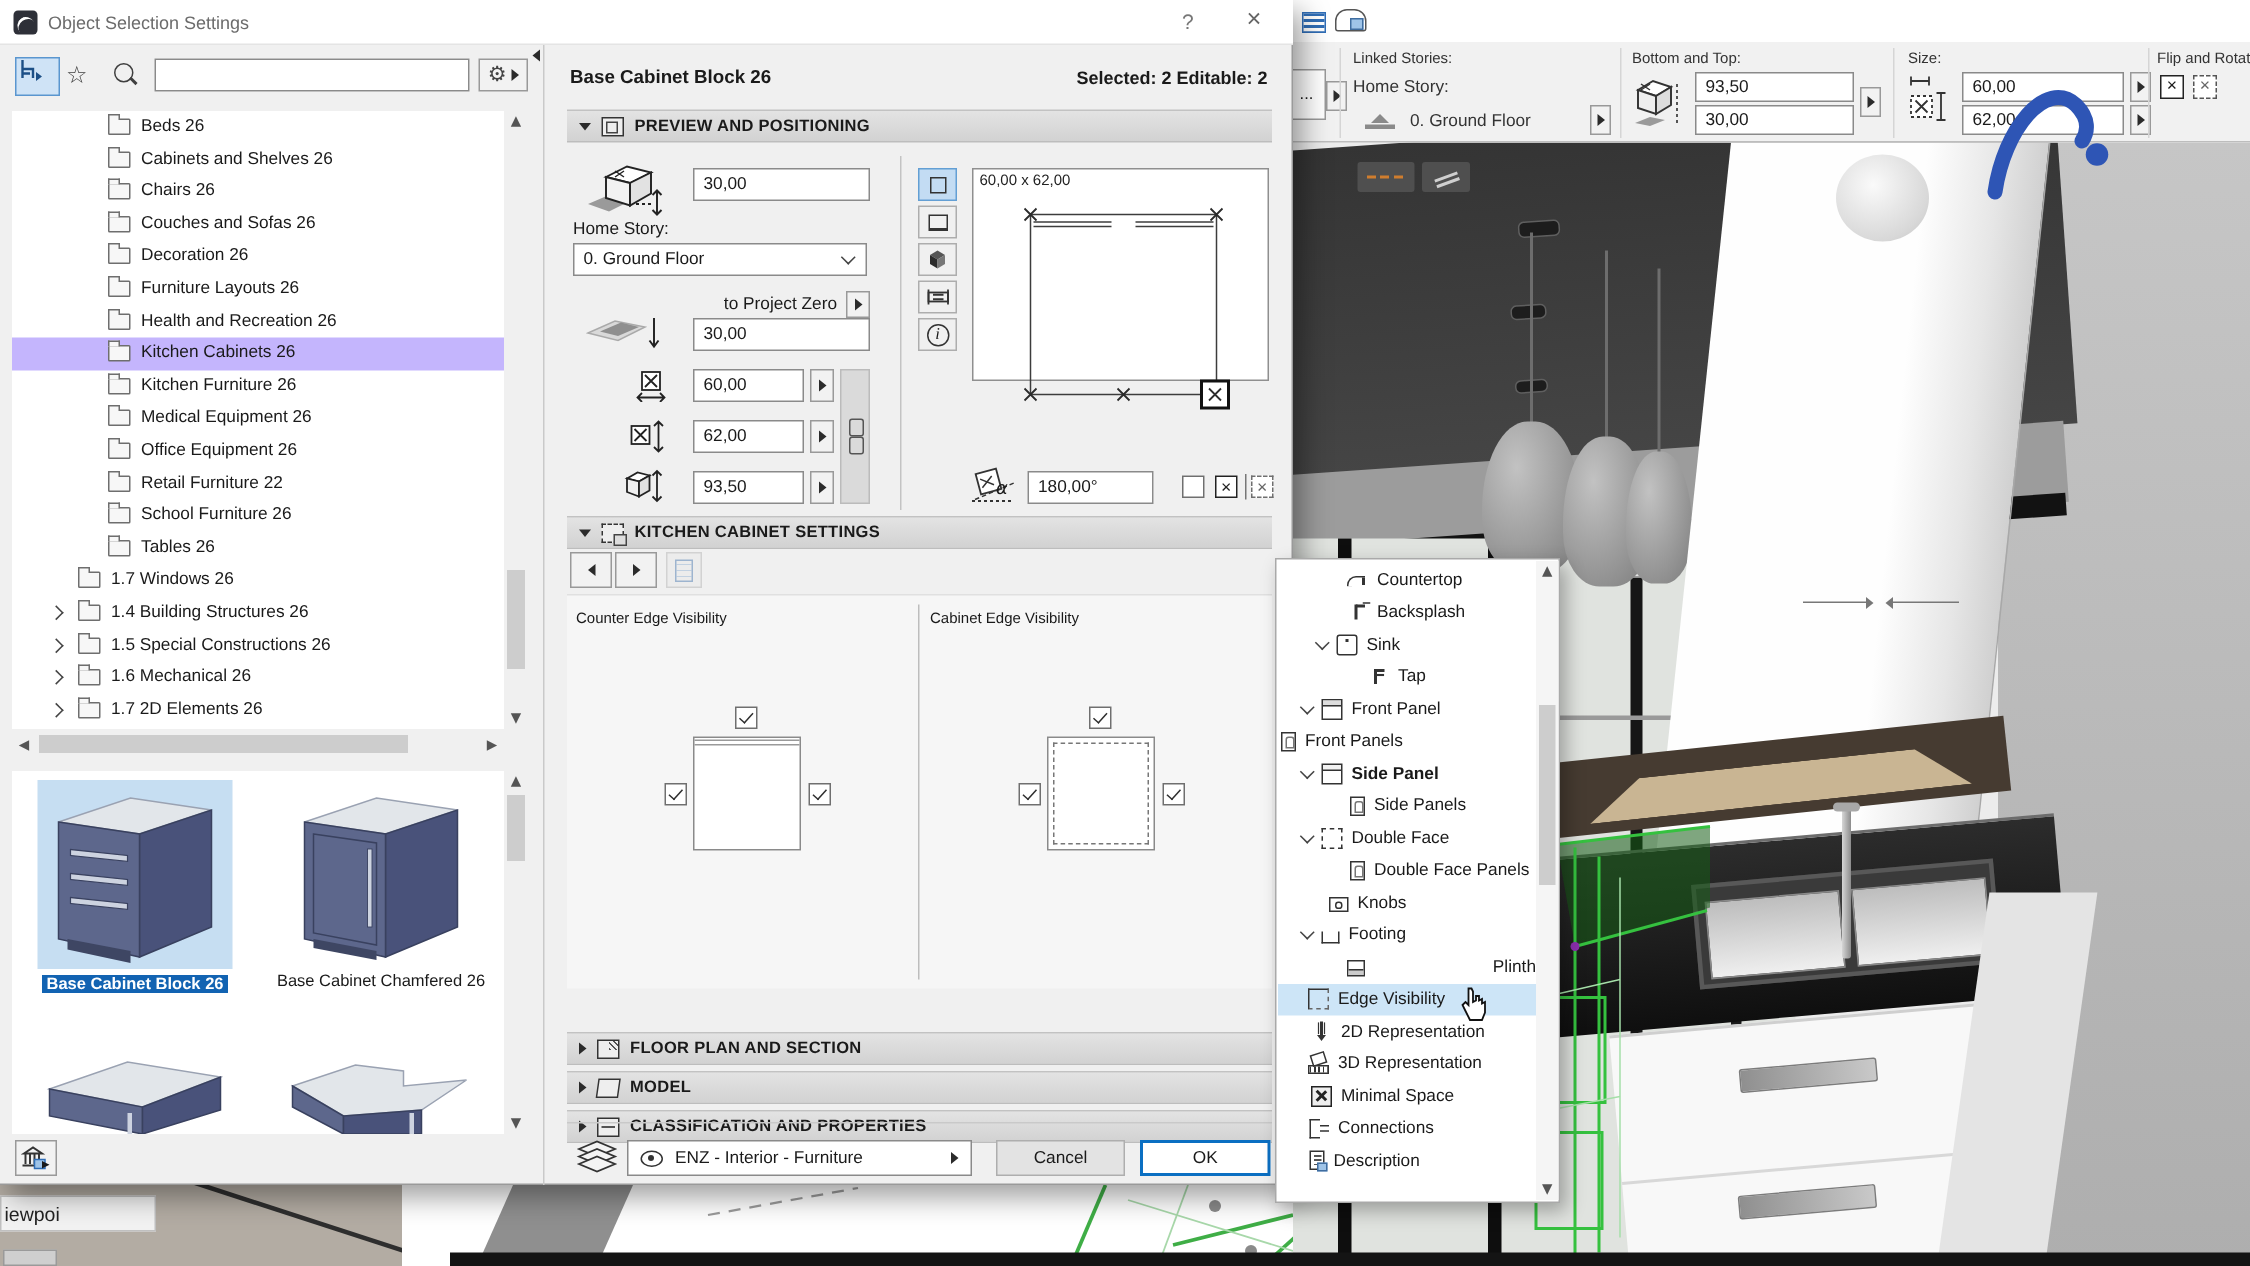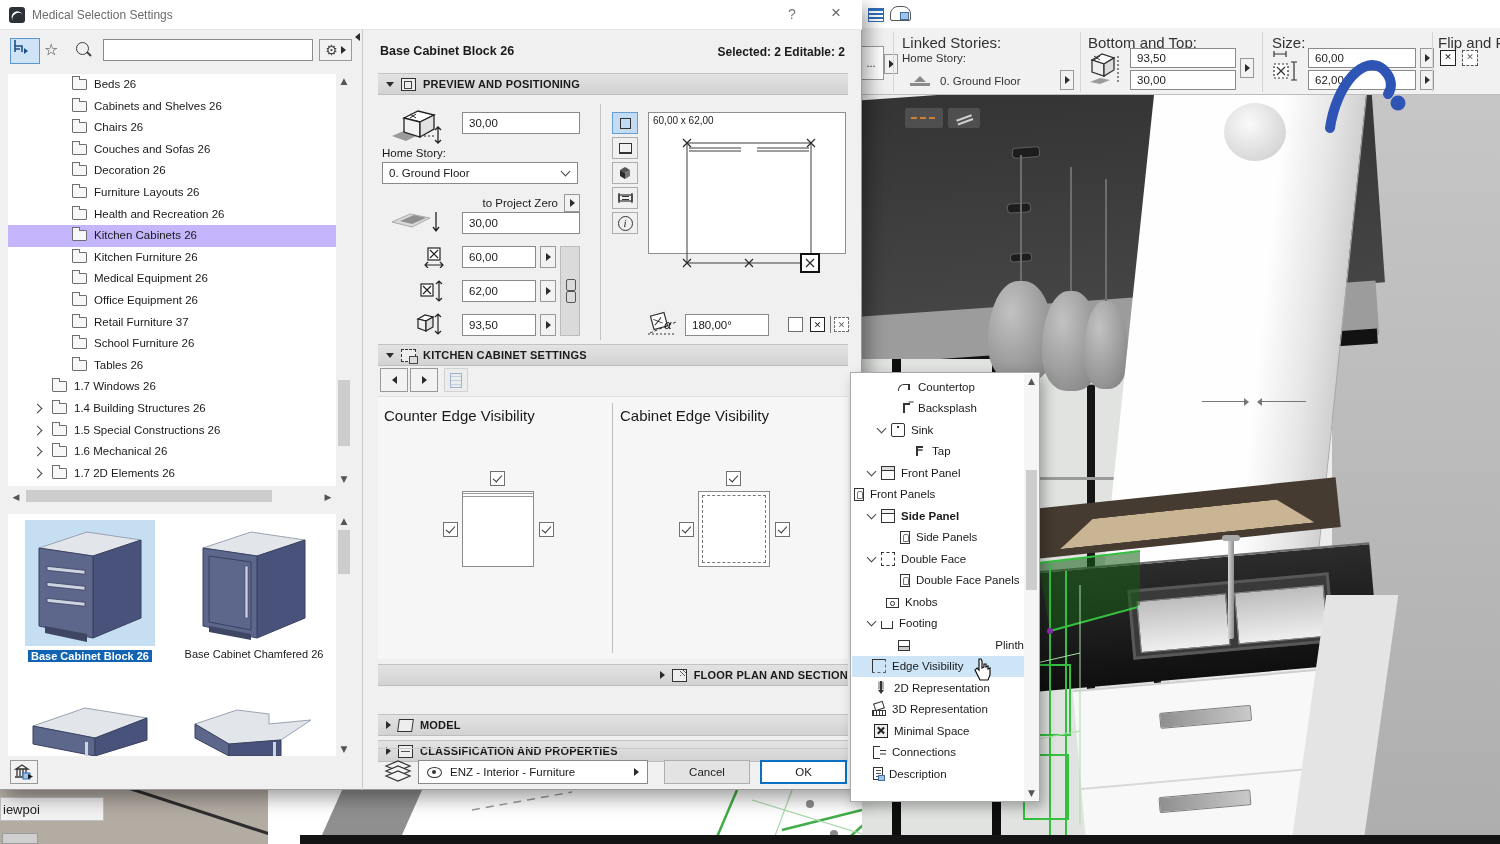--- a/index.html
+++ b/index.html
@@ -105,21 +105,21 @@
           background:repeating-linear-gradient(#9db8d6 2px 3px,transparent 3px 6px);}
   .dropdown{left:472px;top:368px;width:374px;height:24px;background:#c8e0f4;border:1.5px solid #4c82b6;box-sizing:border-box;
           display:flex;align-items:center;gap:9px;padding:0 8px;font-size:11.5px;font-weight:bold;}
   .ddcheck{width:14px;height:14px;background:#fff;border:1.2px solid #555;border-right:1.2px dashed #777;border-bottom:1.2px dashed #777;flex:none;}
   .dropdown .tri.r{margin-left:auto;}
   #edgepanels{left:378px;top:396px;width:470px;height:262px;background:#f6f6f6;border-top:1px solid #e0e0e0;}
   .epdiv{position:absolute;left:234px;top:6px;width:1px;height:250px;background:#bdbdbd;}
   .epanel{position:absolute;top:0;width:234px;height:262px;}
   .epanel:nth-child(2){left:0;}
   .epanel:nth-child(3){left:236px;}
-  .eptitle{position:absolute;left:6px;top:10px;font-size:15px;}
+  .eptitle{position:absolute;left:6px;top:10px;font-size:10px;}
   .esq{position:absolute;left:84px;top:94px;width:72px;height:76px;background:#fff;border:1px solid #8a8a8a;box-sizing:border-box;}
   .esq.solid::before{content:'';position:absolute;left:0;right:0;top:1px;height:2px;border-top:1px solid #9a9a9a;border-bottom:1px solid #9a9a9a;}
   .esq.dashed::after{content:'';position:absolute;left:3px;top:3px;right:3px;bottom:3px;border:1px dashed #777;}
   .cb-top{left:112px;top:74px;}
   .cb-left{left:65px;top:125px;}
   .cb-right{left:161px;top:125px;}
   #collapsedsections .secbar{cursor:default;}
   .footline{left:378px;top:748px;width:470px;height:1px;background:#c9c9c9;}
   .layerdrop{left:418px;top:760px;width:230px;height:24px;background:#fff;border:1px solid #8a8a8a;box-sizing:border-box;
           display:flex;align-items:center;gap:8px;padding:0 8px;font-size:11.5px;}
@@ -169,21 +169,21 @@
   .ic-description{width:10px;height:13px;border:1.3px solid #333;margin-left:1px;}
   .ic-description::before{content:'';position:absolute;left:1.5px;top:2px;width:5px;height:7px;
         background:repeating-linear-gradient(#555 0 1px,transparent 1px 3px);}
   .ic-description::after{content:'';position:absolute;right:-3px;bottom:-2px;width:5px;height:4px;background:#9fc4e8;border:1px solid #3f6da0;}
   
   #topstrip{left:862px;top:0;width:638px;height:28px;background:#fff;z-index:2;}
   .tblicon{left:6px;top:8px;width:14px;height:12px;background:repeating-linear-gradient(#2f6db6 0 2px,#fff 2px 4px);border:1px solid #2f6db6;}
   .cloudicon{left:28px;top:6px;width:19px;height:13px;border:1.6px solid #555;border-radius:8px 8px 2px 2px;}
   .cloudicon::after{content:'';position:absolute;right:1px;bottom:0px;width:7px;height:6px;background:#9fc4e8;border:1px solid #3f6da0;}
   #toptoolbar{left:862px;top:28px;width:638px;height:67px;background:#f1f1f1;border-bottom:1px solid #bdbdbd;box-sizing:border-box;z-index:2;overflow:hidden;}
-  .tgl{position:absolute;font-size:15px;color:#333;white-space:nowrap;}
+  .tgl{position:absolute;font-size:10px;color:#333;white-space:nowrap;}
   .tsep{position:absolute;top:4px;width:1px;height:60px;background:#d5d5d5;}
   #viewport{left:862px;top:95px;width:638px;height:749px;overflow:hidden;z-index:1;background:#ececec;}
   .bell{position:absolute;background:radial-gradient(ellipse at 35% 30%,#c2c2c2,#919191 70%,#7b7b7b);
         border-radius:46% 46% 42% 42% / 58% 58% 36% 36%;}
   .stem{position:absolute;width:1.5px;background:#6d6d6d;}
   #bottomstrip{left:0;top:790px;width:862px;height:54px;overflow:hidden;z-index:1;background:#fff;}
   #blackbar{left:300px;top:835px;width:1200px;height:9px;background:#141414;z-index:3;}
   .vptab{left:0px;top:797px;width:104px;height:24px;background:#f2f2f2;border:1px solid #c0c0c0;z-index:4;
          font-size:13px;color:#222;display:flex;align-items:center;padding-left:2px;box-sizing:border-box;}
   #annotation{z-index:30;pointer-events:none;}
@@ -369,21 +369,21 @@
   </div>
 
   <svg id="annotation" class="abs" width="120" height="110" style="left:1300px;top:40px;" viewBox="0 0 120 110">
     <path d="M 30 88 C 36 46, 64 12, 84 30 C 93 39, 92 48, 88 54" fill="none" stroke="#2e55b5" stroke-width="10" stroke-linecap="round"></path>
     <circle cx="98" cy="63" r="7.5" fill="#2e55b5"></circle>
   </svg>
 
   <div id="dialog" class="abs">
     <div id="titlebar" class="abs">
       <div class="abs appicon"></div>
-      <div class="abs wtitle">Medical Selection Settings</div>
+      <div class="abs wtitle">Object Selection Settings</div>
       <div class="abs whelp">?</div>
       <div class="abs wclose">×</div>
     </div>
 
     <div class="abs chairbtn">
       <svg width="18" height="16" viewBox="0 0 18 16">
         <g stroke="#1c4f86" stroke-width="1.6" fill="none">
           <path d="M4 1 L4 13 M4 7 L11 7 L11 13 M4 10 L9 10"></path>
         </g>
         <path d="M13 9 L17 12 L13 15 Z" fill="#1c4f86"></path>
@@ -438,21 +438,21 @@
         <div class="trow">
           <span class="folder" style="left: 64px;"></span>
           <span class="tlabel" style="left: 86px;">Medical Equipment 26</span>
         </div>
         <div class="trow">
           <span class="folder" style="left: 64px;"></span>
           <span class="tlabel" style="left: 86px;">Office Equipment 26</span>
         </div>
         <div class="trow">
           <span class="folder" style="left: 64px;"></span>
-          <span class="tlabel" style="left: 86px;">Retail Furniture 37</span>
+          <span class="tlabel" style="left: 86px;">Retail Furniture 22</span>
         </div>
         <div class="trow">
           <span class="folder" style="left: 64px;"></span>
           <span class="tlabel" style="left: 86px;">School Furniture 26</span>
         </div>
         <div class="trow">
           <span class="folder" style="left: 64px;"></span>
           <span class="tlabel" style="left: 86px;">Tables 26</span>
         </div>
         <div class="trow">
@@ -729,21 +729,21 @@
         <div class="epanel">
           <div class="eptitle">Cabinet Edge Visibility</div>
           <div class="esq dashed"></div>
           <span class="cb checked cb-top"></span>
           <span class="cb checked cb-left"></span>
           <span class="cb checked cb-right"></span>
         </div>
       </div>
 
     <div class="abs" id="collapsedsections">
-        <div class="secbar" style="top: 640px; justify-content: flex-end;">
+        <div class="secbar" style="top: 664px;">
           <span class="tri r"></span>
           <span class="sic sic-floorplan"></span>
           <span>FLOOR PLAN AND SECTION</span>
         </div>
         <div class="secbar" style="top: 690px;">
           <span class="tri r"></span>
           <span class="sic sic-model"></span>
           <span>MODEL</span>
         </div>
         <div class="secbar" style="top: 716px;">

